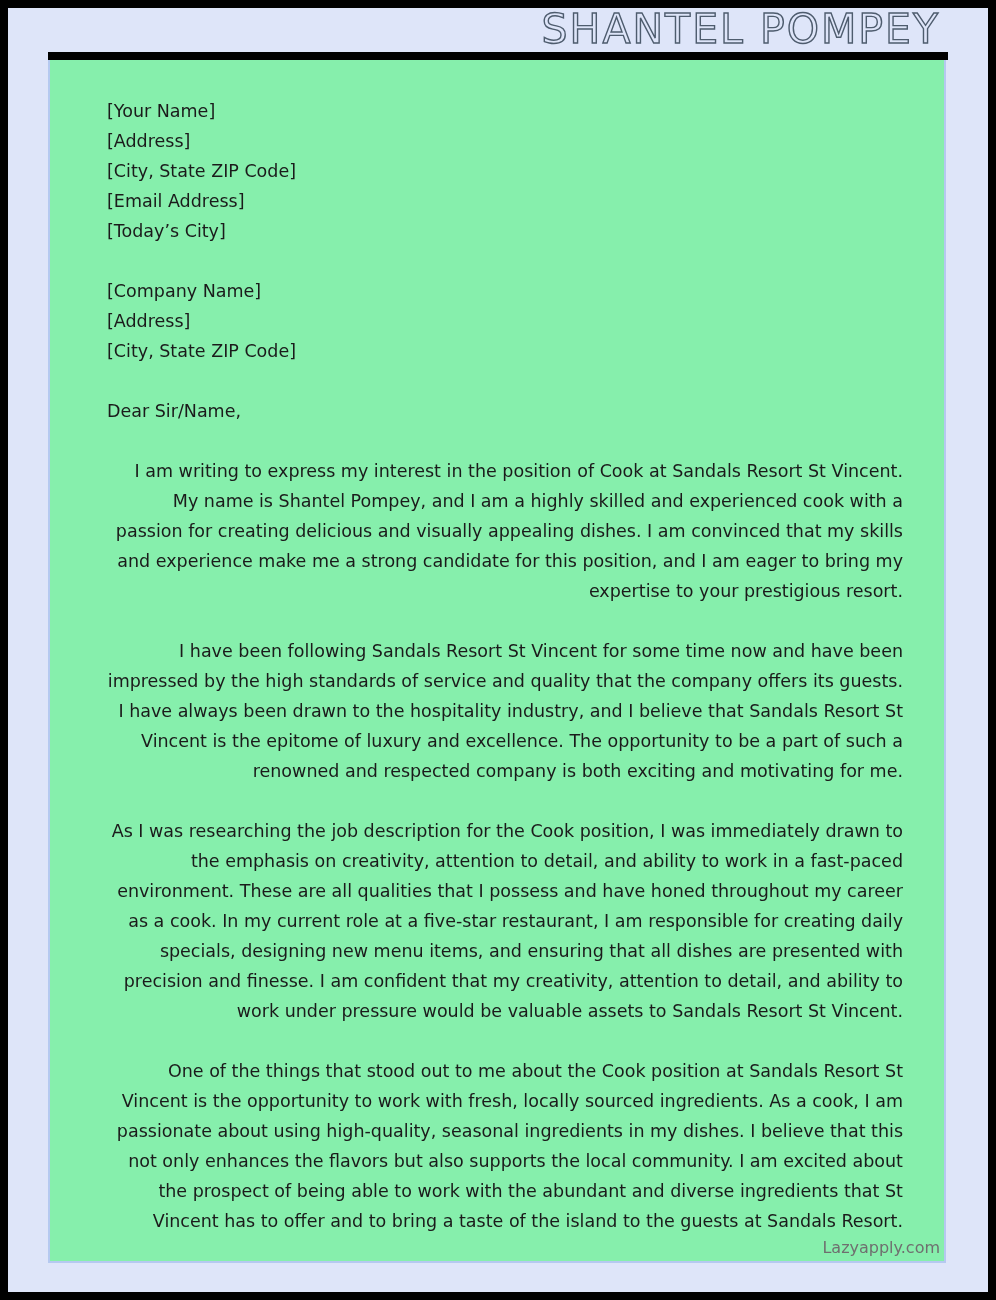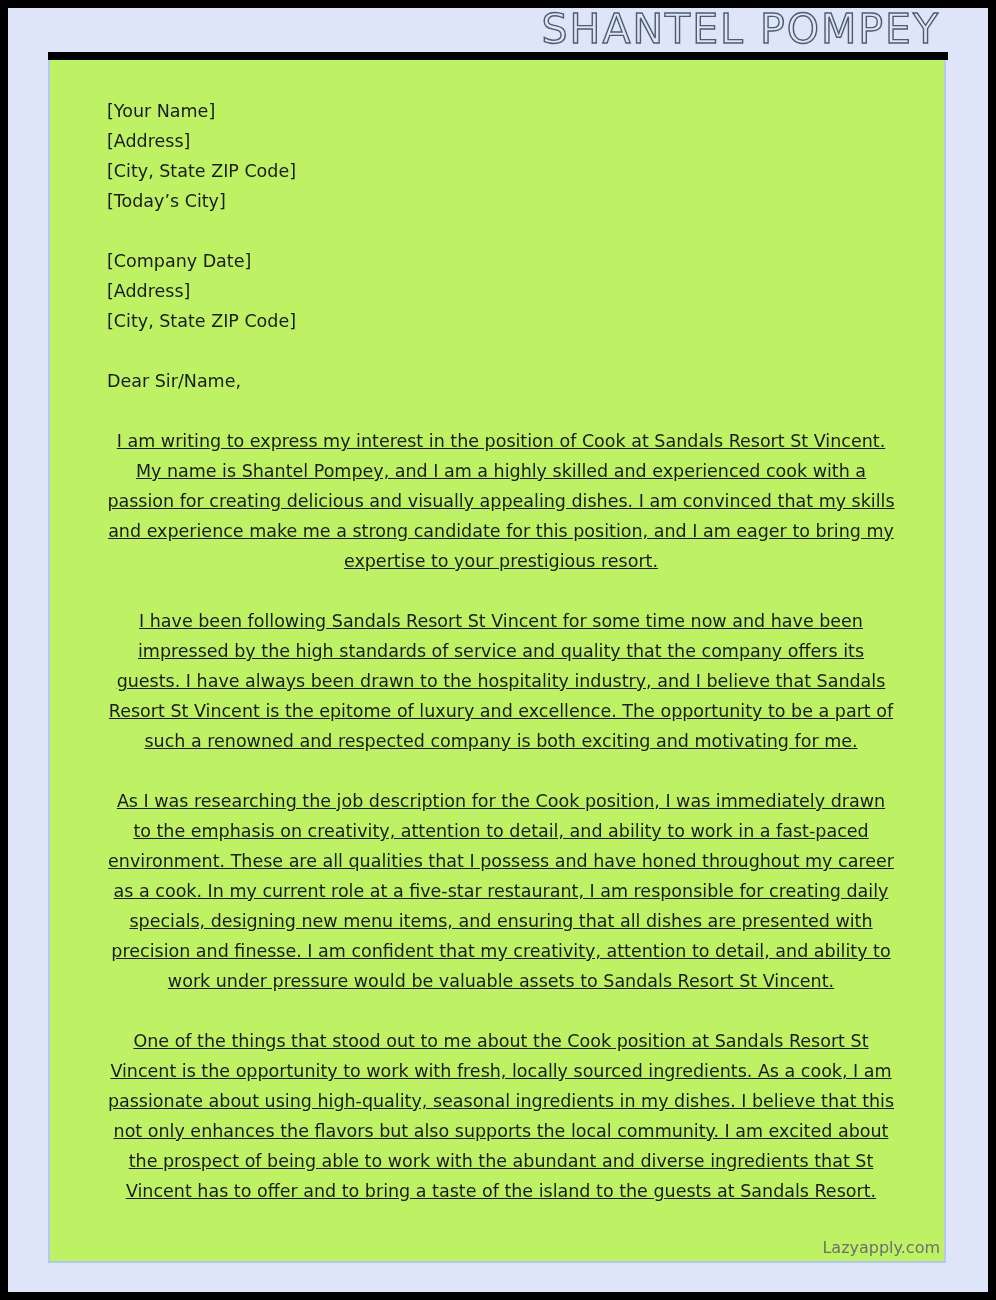--- a/index.html
+++ b/index.html
@@ -73,21 +73,21 @@
     background: #000000;
   }
 
   
   #page {
     position: absolute;
     left: 40px;
     top: 52px;
     width: 898px;
     height: 1203px;
-    background: #bef264;
+    background: #86efac;
     border-left: 2px solid #b5c9f0;
     border-right: 2px solid #b5c9f0;
     border-bottom: 2px solid #b5c9f0;
     box-sizing: border-box;
     overflow: hidden;
   }
 
   #letter-body {
     position: absolute;
     left: 57px;
@@ -103,23 +103,22 @@
     margin: 0 0 30px 0;
   }
   .addr-line {
     display: block;
     white-space: nowrap;
   }
   .salutation {
     margin: 0 0 30px 0;
   }
   .para {
-    margin: 0 12px 30px 0;
-    text-align: center;
-    text-decoration: underline;
+    margin: 0 4px 30px 0;
+    text-align: right;
   }
   .para:last-child {
     margin-bottom: 0;
   }
 
   
   #watermark {
     position: absolute;
     right: 4px;
     bottom: 4px;
@@ -143,25 +142,26 @@
 
     <div id="header-rule"></div>
 
     <div id="page">
       <div id="letter-body">
 
         <div class="addr-block">
           <span class="addr-line">[Your Name]</span>
           <span class="addr-line">[Address]</span>
           <span class="addr-line">[City, State ZIP Code]</span>
+          <span class="addr-line">[Email Address]</span>
           <span class="addr-line">[Today’s City]</span>
         </div>
 
         <div class="addr-block">
-          <span class="addr-line">[Company Date]</span>
+          <span class="addr-line">[Company Name]</span>
           <span class="addr-line">[Address]</span>
           <span class="addr-line">[City, State ZIP Code]</span>
         </div>
 
         <p class="salutation">Dear Sir/Name,</p>
 
         <p class="para">I am writing to express my interest in the position of Cook at Sandals Resort St Vincent. My name is Shantel Pompey, and I am a highly skilled and experienced cook with a passion for creating delicious and visually appealing dishes. I am convinced that my skills and experience make me a strong candidate for this position, and I am eager to bring my expertise to your prestigious resort.</p>
         <p class="para">I have been following Sandals Resort St Vincent for some time now and have been impressed by the high standards of service and quality that the company offers its guests. I have always been drawn to the hospitality industry, and I believe that Sandals Resort St Vincent is the epitome of luxury and excellence. The opportunity to be a part of such a renowned and respected company is both exciting and motivating for me.</p>
         <p class="para">As I was researching the job description for the Cook position, I was immediately drawn to the emphasis on creativity, attention to detail, and ability to work in a fast-paced environment. These are all qualities that I possess and have honed throughout my career as a cook. In my current role at a five-star restaurant, I am responsible for creating daily specials, designing new menu items, and ensuring that all dishes are presented with precision and finesse. I am confident that my creativity, attention to detail, and ability to work under pressure would be valuable assets to Sandals Resort St Vincent.</p>
         <p class="para">One of the things that stood out to me about the Cook position at Sandals Resort St Vincent is the opportunity to work with fresh, locally sourced ingredients. As a cook, I am passionate about using high-quality, seasonal ingredients in my dishes. I believe that this not only enhances the flavors but also supports the local community. I am excited about the prospect of being able to work with the abundant and diverse ingredients that St Vincent has to offer and to bring a taste of the island to the guests at Sandals Resort.</p>

